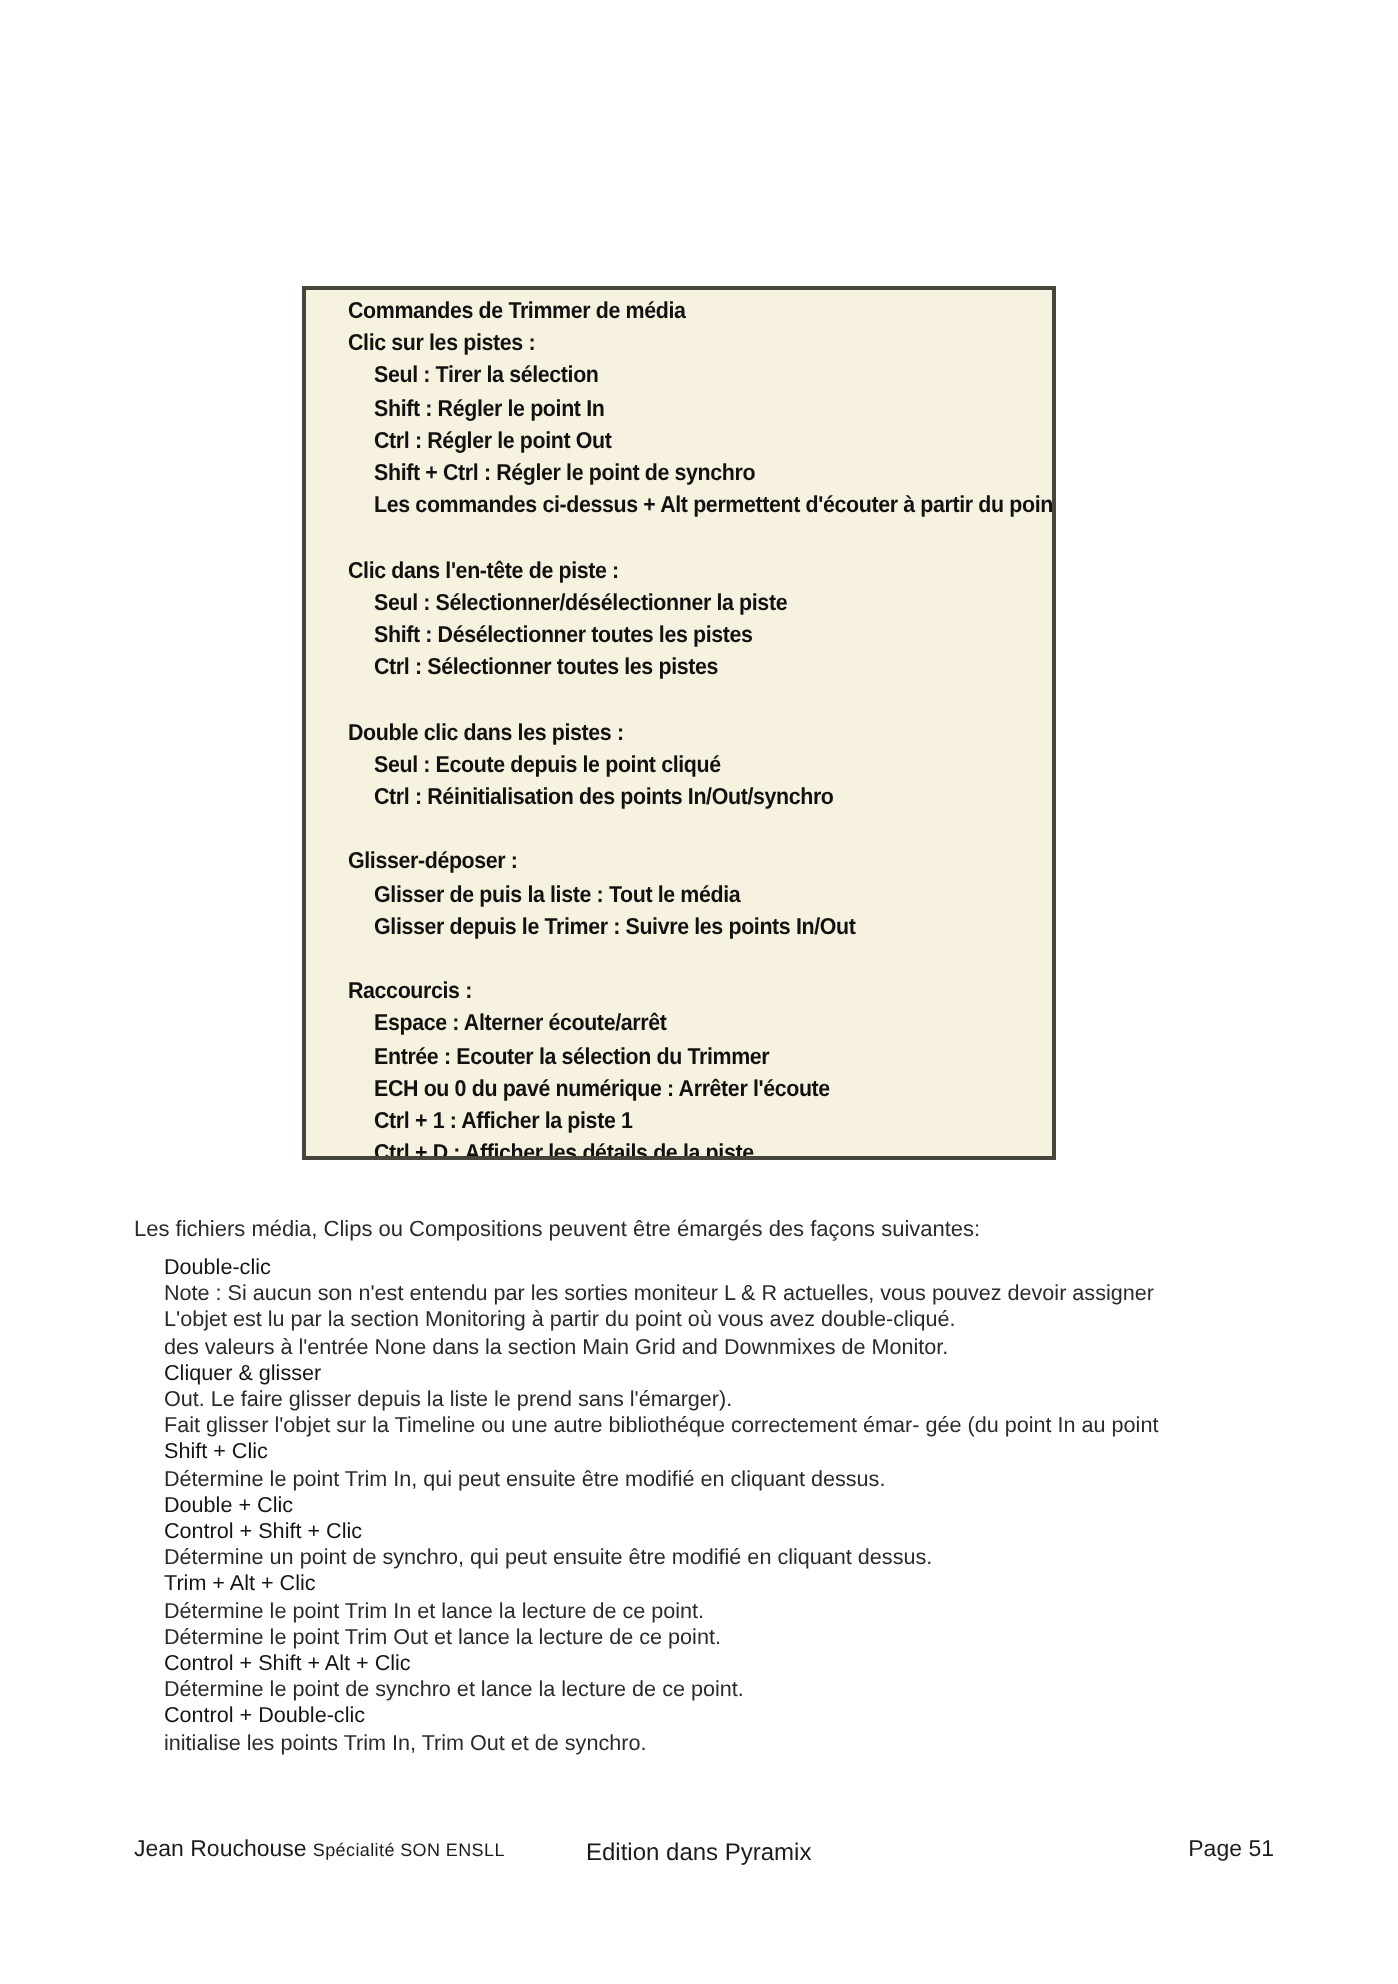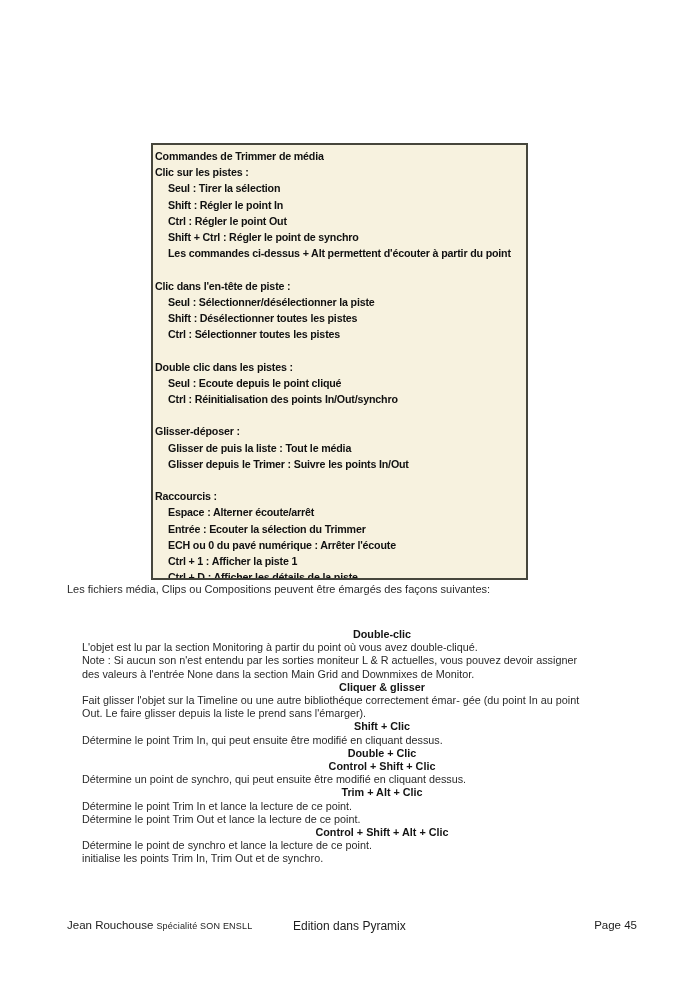--- a/index.html
+++ b/index.html
@@ -13,21 +13,21 @@
     overflow:hidden;
   }
   
   .trimmer-box{
     position:absolute;
     left:151px;top:143px;
     width:377px;height:437px;
     background:#f7f2df;
     border:2px solid #46463c;
     box-sizing:border-box;
-    padding:3px 2px;
+    padding:3px 21px;
     overflow:hidden;
   }
   .trimmer-box-inner{
     transform:scaleX(0.93);
     transform-origin:0 0;
     width:108%;
     font-weight:700;
     font-size:11.5px;
     letter-spacing:-0.2px;
     color:#111;
@@ -35,40 +35,39 @@
   .box-title,.box-heading,.box-item{
     line-height:16.2px;
     white-space:nowrap;
   }
   .box-heading{margin-top:0;}
   .box-heading.gap{margin-top:16.2px;}
   .box-item{padding-left:14px;}
   
   .intro{
     position:absolute;
-    left:67px;top:582px;
+    left:67px;top:608px;
     width:600px;
     font-size:11px;
     line-height:14px;
     color:#2a2a2a;
     white-space:nowrap;
   }
   .entries{
     position:absolute;
     left:82px;top:628px;
     width:600px;
     font-size:10.8px;
     line-height:13.2px;
     color:#2a2a2a;
   }
   .entry-term{
-    font-weight:700;
+    font-weight:400;
     color:#141414;
     white-space:nowrap;
-    text-align:center;
   }
   .entry-line{
     white-space:nowrap;
   }
   
   .footer{
     position:absolute;
     left:0;top:919px;
     width:699px;height:20px;
     font-size:11px;
@@ -112,41 +111,42 @@
           <div class="box-item">Ctrl + 1 : Afficher la piste 1</div>
           <div class="box-item">Ctrl + D : Afficher les détails de la piste</div>
         </div>
     </div>
   </div>
 
   <div class="intro">Les fichiers média, Clips ou Compositions peuvent être émargés des façons suivantes:</div>
 
   <div class="entries">
       <div class="entry-term">Double-clic</div>
+      <div class="entry-line">Note : Si aucun son n'est entendu par les sorties moniteur L &amp; R actuelles, vous pouvez devoir assigner</div>
       <div class="entry-line">L'objet est lu par la section Monitoring à partir du point où vous avez double-cliqué.</div>
-      <div class="entry-line">Note : Si aucun son n'est entendu par les sorties moniteur L &amp; R actuelles, vous pouvez devoir assigner</div>
       <div class="entry-line">des valeurs à l'entrée None dans la section Main Grid and Downmixes de Monitor.</div>
       <div class="entry-term">Cliquer &amp; glisser</div>
+      <div class="entry-line">Out. Le faire glisser depuis la liste le prend sans l'émarger).</div>
       <div class="entry-line">Fait glisser l'objet sur la Timeline ou une autre bibliothéque correctement émar- gée (du point In au point</div>
-      <div class="entry-line">Out. Le faire glisser depuis la liste le prend sans l'émarger).</div>
       <div class="entry-term">Shift + Clic</div>
       <div class="entry-line">Détermine le point Trim In, qui peut ensuite être modifié en cliquant dessus.</div>
       <div class="entry-term">Double + Clic</div>
       <div class="entry-term">Control + Shift + Clic</div>
       <div class="entry-line">Détermine un point de synchro, qui peut ensuite être modifié en cliquant dessus.</div>
       <div class="entry-term">Trim + Alt + Clic</div>
       <div class="entry-line">Détermine le point Trim In et lance la lecture de ce point.</div>
       <div class="entry-line">Détermine le point Trim Out et lance la lecture de ce point.</div>
       <div class="entry-term">Control + Shift + Alt + Clic</div>
       <div class="entry-line">Détermine le point de synchro et lance la lecture de ce point.</div>
+      <div class="entry-term">Control + Double-clic</div>
       <div class="entry-line">initialise les points Trim In, Trim Out et de synchro.</div>
     </div>
 
   <div class="footer">
     <div class="footer-left">
       <span class="author">Jean Rouchouse</span>
       <span class="author-detail">Spécialité SON ENSLL</span>
     </div>
     <div class="footer-center">Edition dans Pyramix</div>
-    <div class="footer-right">Page 45</div>
+    <div class="footer-right">Page 51</div>
   </div>
 
 </div>
 
 </body></html>

